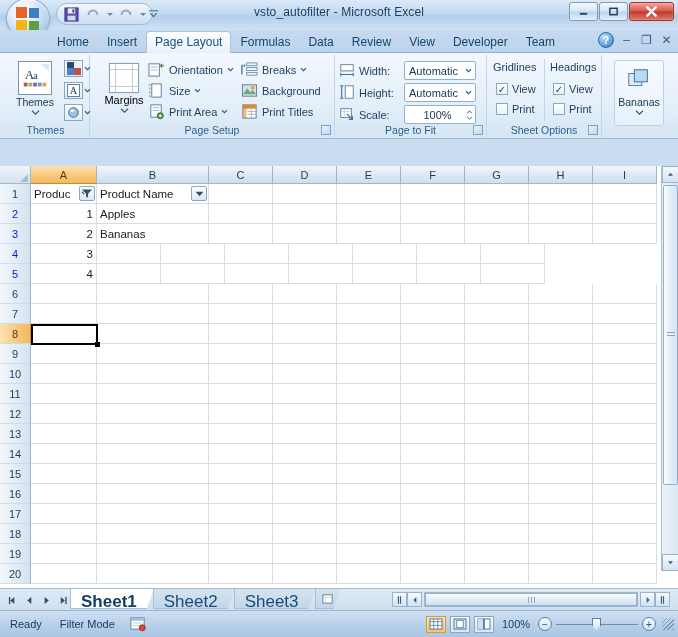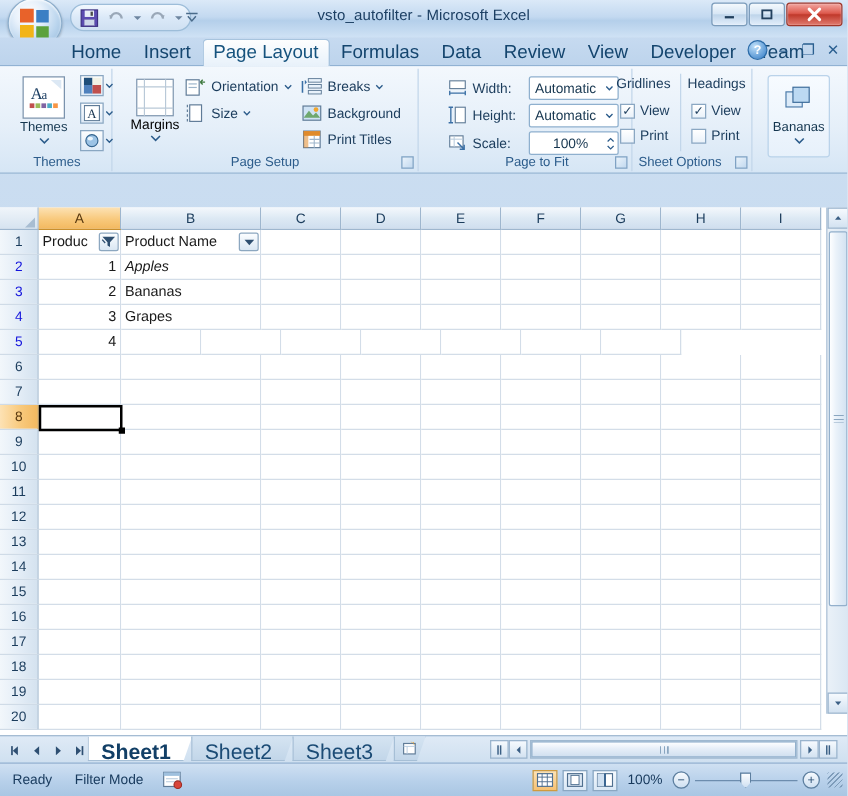--- a/index.html
+++ b/index.html
@@ -63,21 +63,21 @@
   }
 
   
   .tabstrip {
     position:absolute; top:30px; left:0; width:678px; height:23px;
     background: linear-gradient(180deg,#c6daf0 0%,#bdd4ec 100%);
     border-bottom:1px solid #91b2d3;
   }
   .tabs { position:absolute; left:48px; top:0; display:flex; height:23px; align-items:flex-end; }
   .tab {
-    padding:3px 9px 4px 9px; font-size:15px; color:#14456e; cursor:pointer;
+    padding:3px 9px 4px 9px; font-size:12px; color:#14456e; cursor:pointer;
     border-radius:4px 4px 0 0; line-height:14px; white-space:nowrap;
   }
   .tab.active {
     background: linear-gradient(180deg,#fdfefe 0%,#eef5fc 70%,#e8f1fa 100%);
     border:1px solid #a8c4de; border-bottom:none; color:#16537e;
     padding:3px 8px 4px 8px;
   }
   .tabright { position:absolute; right:4px; top:2px; display:flex; align-items:center; gap:5px; }
   .help-ic { width:16px;height:16px;border-radius:50%;
     background:radial-gradient(circle at 35% 30%,#bfe0fa,#2f79c4);
@@ -132,21 +132,21 @@
     display:flex;flex-direction:column;align-items:center;cursor:pointer;
   }
   .ps-item {
     position:absolute; height:21px; display:flex; align-items:center; gap:4px;
     cursor:pointer; padding:0 3px; border-radius:2px; white-space:nowrap;
   }
   .ps-item .t { font-size:11px; color:#1b3c5c; }
   .ic20 { width:17px;height:17px;position:relative;flex:0 0 17px; }
 
   
-  .g-scale { left:354px; width:152px; }
+  .g-scale { left:335px; width:152px; }
   .sf-row { position:absolute; left:4px; height:21px; display:flex; align-items:center; gap:3px; }
   .sf-lbl { font-size:11px;color:#1b3c5c;width:42px; }
   .sf-combo {
     width:72px;height:19px;border:1px solid #8fb0ce;background:#fff;border-radius:2px;
     display:flex;align-items:center;justify-content:space-between;padding:0 3px 0 4px;
     font-size:11px;color:#16364f;cursor:pointer;
   }
   .sf-spin {
     width:72px;height:19px;border:1px solid #8fb0ce;background:#fff;border-radius:2px;
     display:flex;align-items:center;justify-content:space-between;padding:0 2px 0 4px;
@@ -540,20 +540,34 @@
             <rect x="4" y="2" width="10" height="14" fill="#fff" stroke="#5f7b97"></rect>
             <path d="M2 2 V16" stroke="#5f7b97" stroke-width="1" stroke-dasharray="2 2"></path>
           </svg>
         </span>
         <span class="t">Size</span>
         <svg width="7" height="5" viewBox="0 0 8 6">
             <path d="M1 1.5 L4 4.5 L7 1.5" fill="none" stroke="#2c5c8b" stroke-width="1.3"></path>
           </svg>
       </div>
 
+      <div class="ps-item" style="left:55px; top:46px;">
+        <span class="ic20">
+          <svg width="17" height="17" viewBox="0 0 18 18">
+            <rect x="3" y="2" width="11" height="13" fill="#fff" stroke="#5f7b97"></rect>
+            <path d="M5 5 H12 M5 8 H12" stroke="#9db5cb" stroke-width="1"></path>
+            <circle cx="13" cy="13.5" r="3.2" fill="#4c9a4c" stroke="#2f6b2f"></circle>
+            <path d="M11.4 13.5 L14.6 13.5 M13 11.9 L13 15.1" stroke="#fff" stroke-width="1.2"></path>
+          </svg>
+        </span>
+        <span class="t">Print Area</span>
+        <svg width="7" height="5" viewBox="0 0 8 6">
+            <path d="M1 1.5 L4 4.5 L7 1.5" fill="none" stroke="#2c5c8b" stroke-width="1.3"></path>
+          </svg>
+      </div>
 
       <div class="ps-item" style="left:148px; top:4px;">
         <span class="ic20">
           <svg width="17" height="17" viewBox="0 0 18 18">
             <path d="M1 4 L1 14" stroke="#3a6fa5" stroke-width="1.4"></path>
             <path d="M3 3 L4.8 5 L3 7" fill="#3a6fa5"></path>
             <rect x="6" y="2" width="11" height="3" fill="#e9f2fb" stroke="#5f7b97" stroke-width=".8"></rect>
             <rect x="6" y="7" width="11" height="3" fill="#e9f2fb" stroke="#5f7b97" stroke-width=".8"></rect>
             <rect x="6" y="12" width="11" height="3" fill="#e9f2fb" stroke="#5f7b97" stroke-width=".8"></rect>
           </svg>
@@ -744,21 +758,21 @@
           <div class="cell" style="width: 64px; height: 20px;"></div>
           <div class="cell" style="width: 64px; height: 20px;"></div>
           <div class="cell" style="width: 64px; height: 20px;"></div>
           <div class="cell" style="width: 64px; height: 20px;"></div>
           <div class="cell" style="width: 64px; height: 20px;"></div>
           <div class="cell" style="width: 64px; height: 20px;"></div>
           <div class="cell" style="width: 64px; height: 20px;"></div>
         </div>
         <div class="crow">
           <div class="cell right" style="width: 66px; height: 20px;">1</div>
-          <div class="cell" style="width: 112px; height: 20px; font-style: italic;">Apples</div>
+          <div class="cell" style="width: 112px; height: 20px;">Apples</div>
           <div class="cell" style="width: 64px; height: 20px;"></div>
           <div class="cell" style="width: 64px; height: 20px;"></div>
           <div class="cell" style="width: 64px; height: 20px;"></div>
           <div class="cell" style="width: 64px; height: 20px;"></div>
           <div class="cell" style="width: 64px; height: 20px;"></div>
           <div class="cell" style="width: 64px; height: 20px;"></div>
           <div class="cell" style="width: 64px; height: 20px;"></div>
         </div>
         <div class="crow">
           <div class="cell right" style="width: 66px; height: 20px;">2</div>
@@ -766,21 +780,20 @@
           <div class="cell" style="width: 64px; height: 20px;"></div>
           <div class="cell" style="width: 64px; height: 20px;"></div>
           <div class="cell" style="width: 64px; height: 20px;"></div>
           <div class="cell" style="width: 64px; height: 20px;"></div>
           <div class="cell" style="width: 64px; height: 20px;"></div>
           <div class="cell" style="width: 64px; height: 20px;"></div>
           <div class="cell" style="width: 64px; height: 20px;"></div>
         </div>
         <div class="crow">
           <div class="cell right" style="width: 66px; height: 20px;">3</div>
-          <div class="cell" style="width: 112px; height: 20px;">Grapes</div>
           <div class="cell" style="width: 64px; height: 20px;"></div>
           <div class="cell" style="width: 64px; height: 20px;"></div>
           <div class="cell" style="width: 64px; height: 20px;"></div>
           <div class="cell" style="width: 64px; height: 20px;"></div>
           <div class="cell" style="width: 64px; height: 20px;"></div>
           <div class="cell" style="width: 64px; height: 20px;"></div>
           <div class="cell" style="width: 64px; height: 20px;"></div>
         </div>
         <div class="crow">
           <div class="cell right" style="width: 66px; height: 20px;">4</div>

